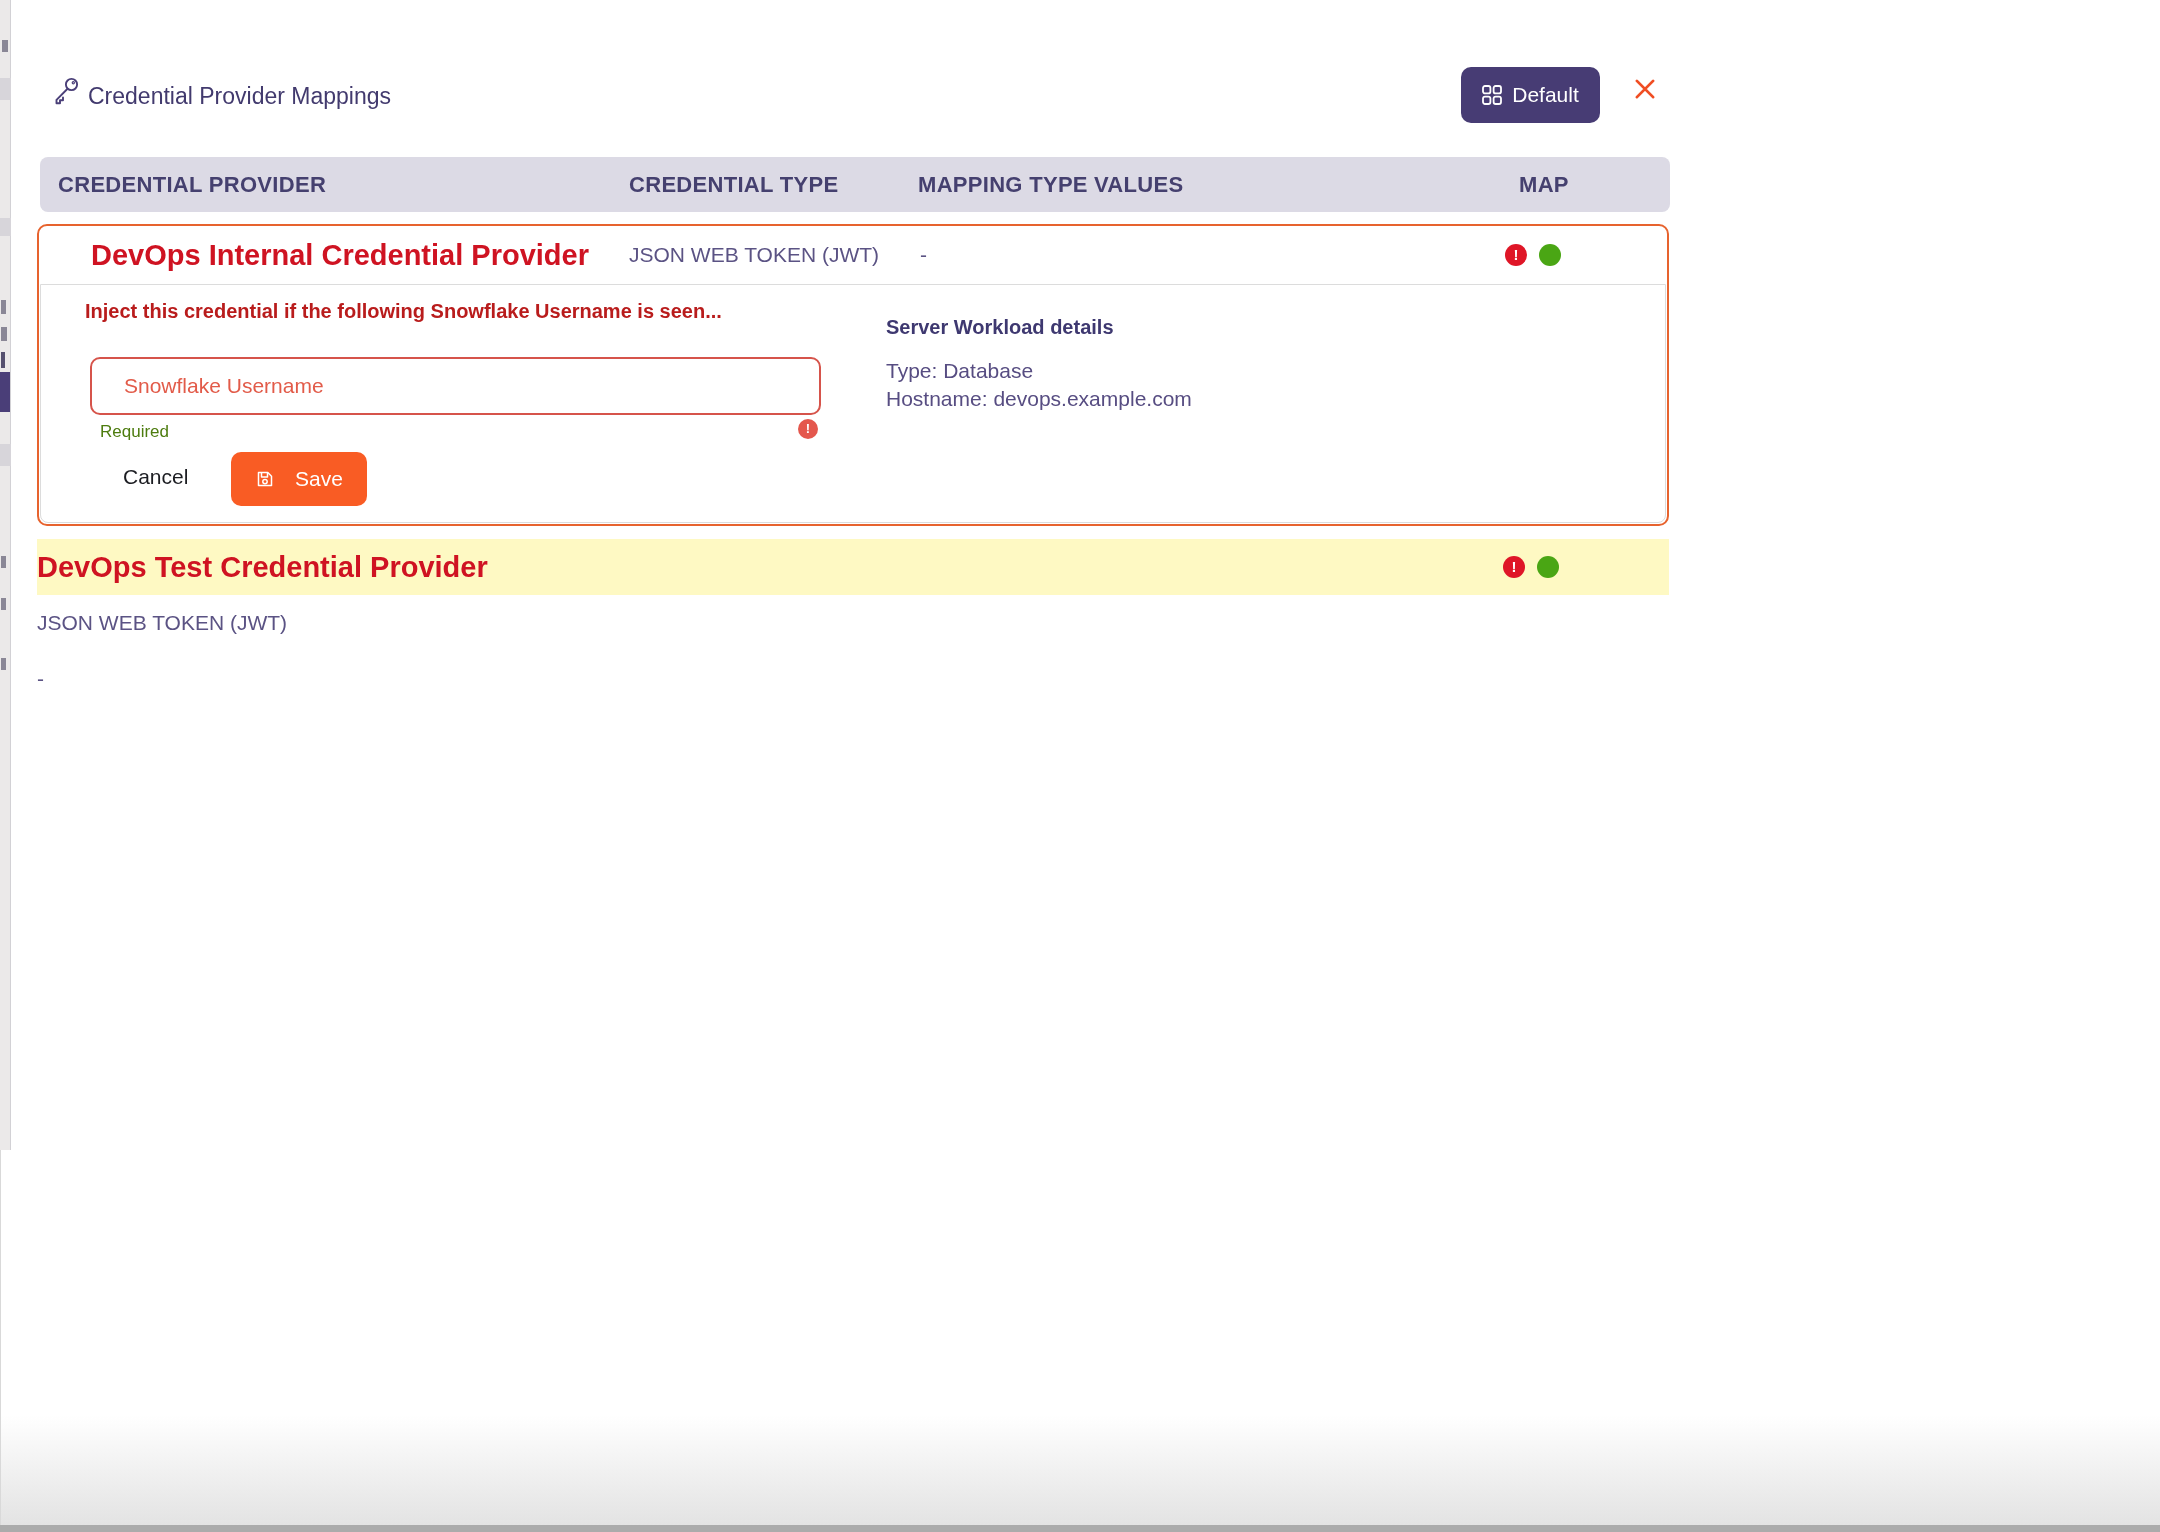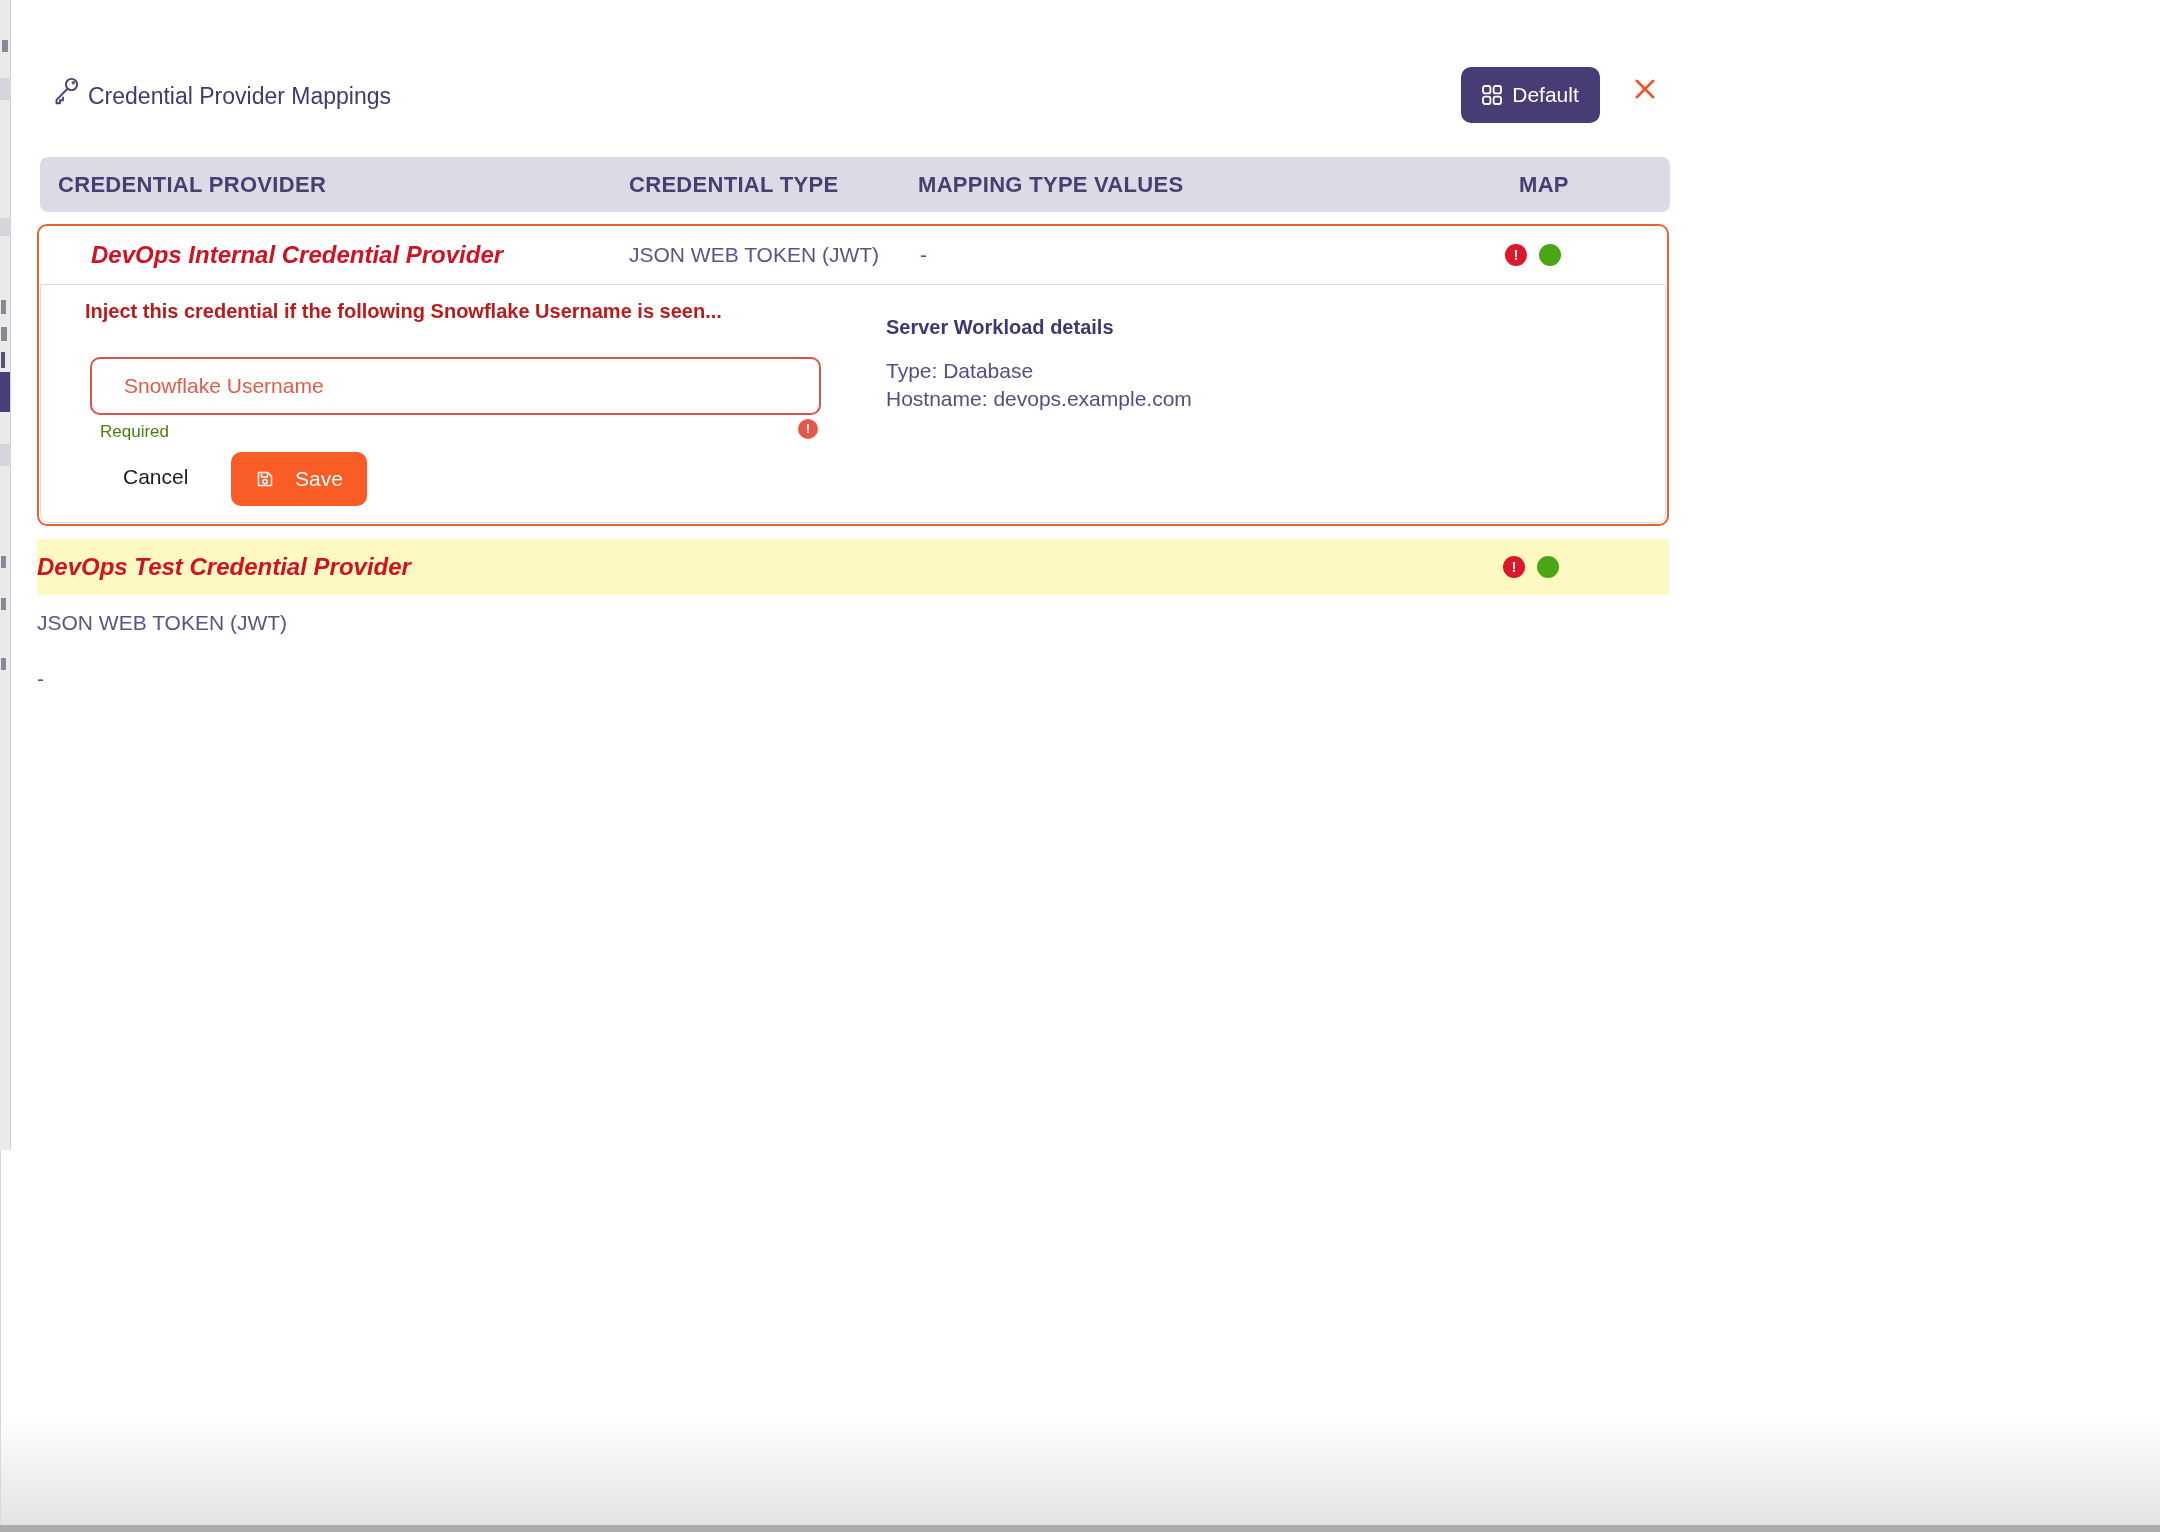--- a/index.html
+++ b/index.html
@@ -43,21 +43,21 @@
   .col-credtype { left:589px; }
   .col-maptype  { left:878px; }
   .col-values   { left:1054px; }
   .col-map      { left:1479px; }
 
   
   .row-expanded-box { position:absolute; left:37px; top:224px; width:1632px; height:302px;
     background:#ffffff; border:2px solid #e7632e; border-radius:10px; }
   .row-line { position:absolute; left:0; top:0; right:0; height:58px; cursor:pointer; }
   .row-line .cell { position:absolute; top:0; line-height:58px; white-space:nowrap; }
-  .cell-provider { left:52px; font-size:24px; font-weight:bold; color:#cf1322;font-style:italic; }
+  .cell-provider { left:52px; font-size:29px; font-weight:bold; color:#cf1322; }
   .cell-credtype { left:590px; font-size:21px; color:#5b5384; }
   .cell-maptype  { left:881px; font-size:21px; color:#5b5384; }
   .status-dot { position:absolute; top:18px; width:22px; height:22px; border-radius:50%; }
   .dot-alert { left:1466px; background:#df1627; color:#ffffff; text-align:center; }
   .dot-alert::before { content:"!"; font-size:15px; font-weight:bold; line-height:22px; display:block; }
   .dot-ok { left:1500px; background:#4aa614; }
 
   .row-plain { position:absolute; left:37px; top:539px; width:1632px; height:56px; background:#fef9c3; }
   .row-plain .cell { line-height:56px; }
   .row-plain .status-dot { top:17px; }

